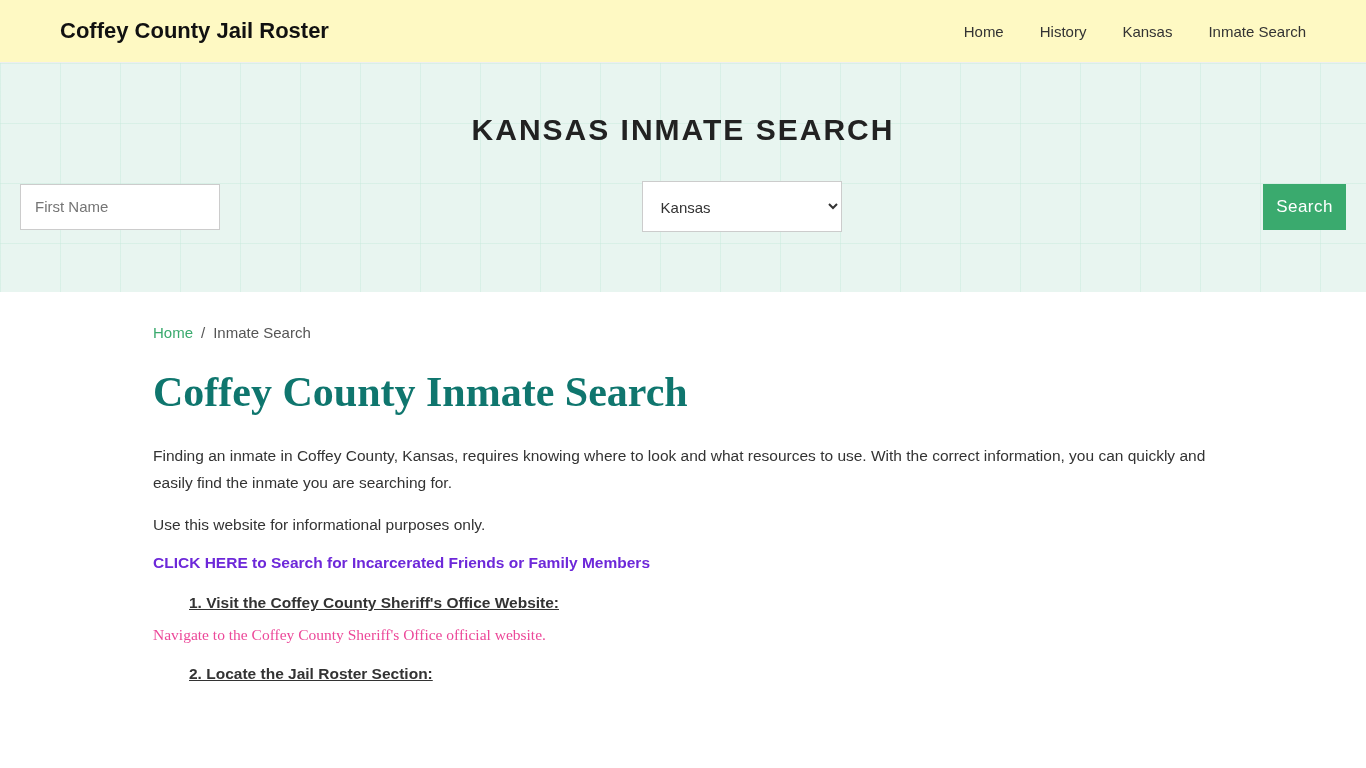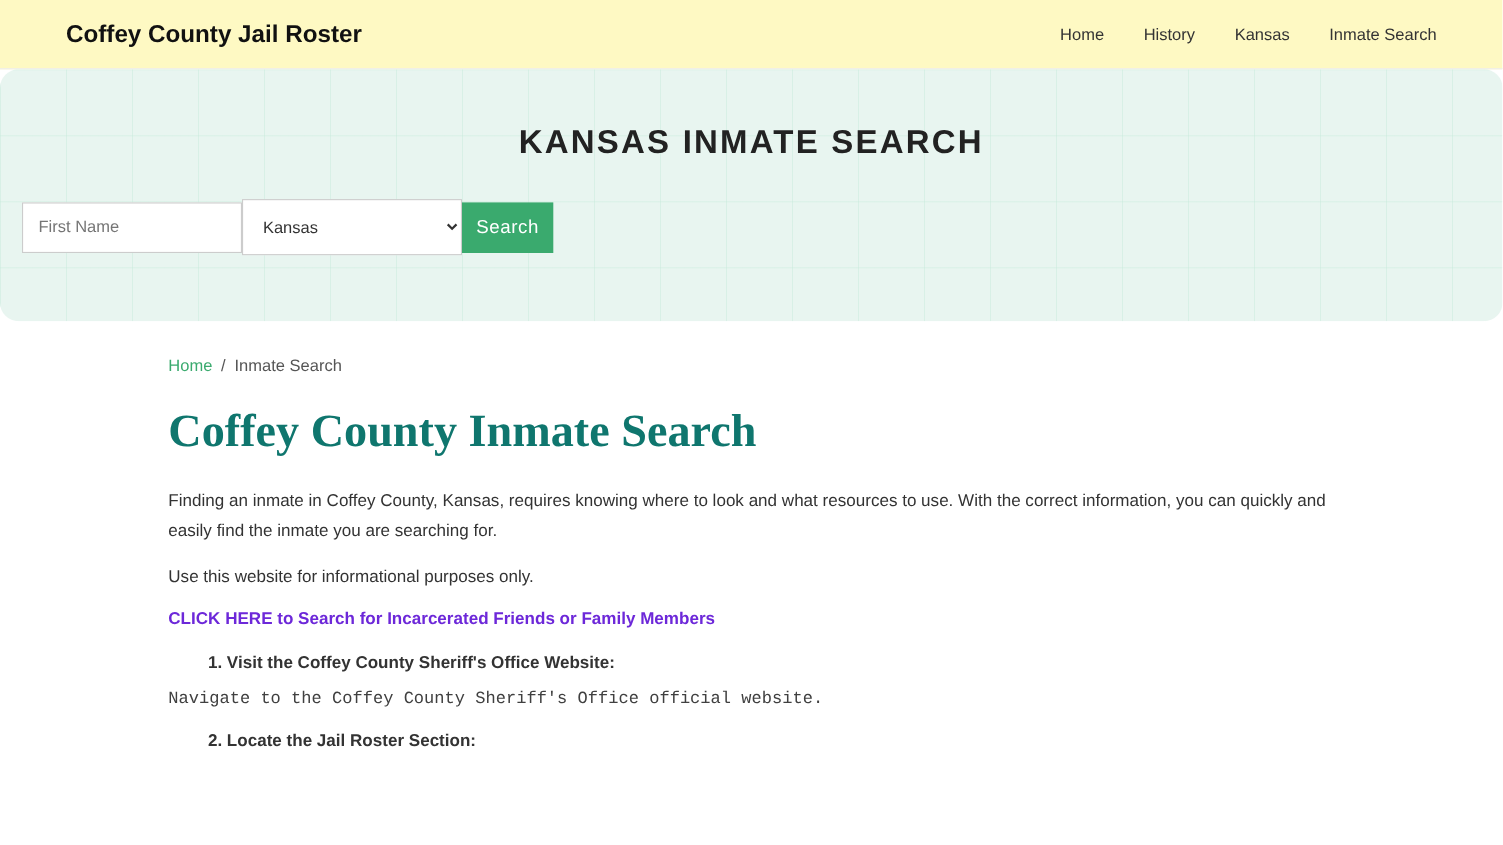--- a/index.html
+++ b/index.html
@@ -34,35 +34,34 @@
 
     
     .hero {
       background-color: #e8f5f0;
       background-image:
         linear-gradient(rgba(200,235,220,0.5) 1px, transparent 1px),
         linear-gradient(90deg, rgba(200,235,220,0.5) 1px, transparent 1px);
       background-size: 60px 60px;
       padding: 50px 20px 60px;
       text-align: center;
-      border-radius: 17px;
     }
     .hero-title {
       font-size: 30px;
       font-weight: 900;
       letter-spacing: 2px;
       color: #222;
       margin-bottom: 34px;
       font-family: Arial, sans-serif;
       text-transform: uppercase;
     }
     .search-form {
       display: flex;
       align-items: center;
-      justify-content: flex-start;
+      justify-content: space-between;
       gap: 0;
     }
     .search-form input {
       height: 46px;
       width: 200px;
       padding: 0 14px;
       border: 1px solid #ccc;
       font-size: 15px;
       font-family: Arial, sans-serif;
       color: #888;
@@ -142,32 +141,33 @@
       font-family: Arial, sans-serif;
       font-weight: 600;
       text-decoration: none;
       display: block;
       margin-bottom: 22px;
     }
 
     .list-item {
       margin-left: 36px;
       margin-bottom: 10px;
+      text-decoration: underline;
     }
     .list-item-label {
       font-size: 15.5px;
       font-family: Arial, sans-serif;
       color: #333;
       font-weight: 700;
     }
 
     .sub-text {
       font-size: 15.5px;
-      font-family: Liberation Mono, monospace;
-      color: #404040;
+      font-family: Liberation Serif, serif;
+      color: #ec4899;
       margin-bottom: 16px;
       line-height: 1.7;
     }
   </style>
 </head>
 <body>
 
 <header class="header">
   <div class="site-title">Coffey County Jail Roster</div>
   <nav class="nav">

